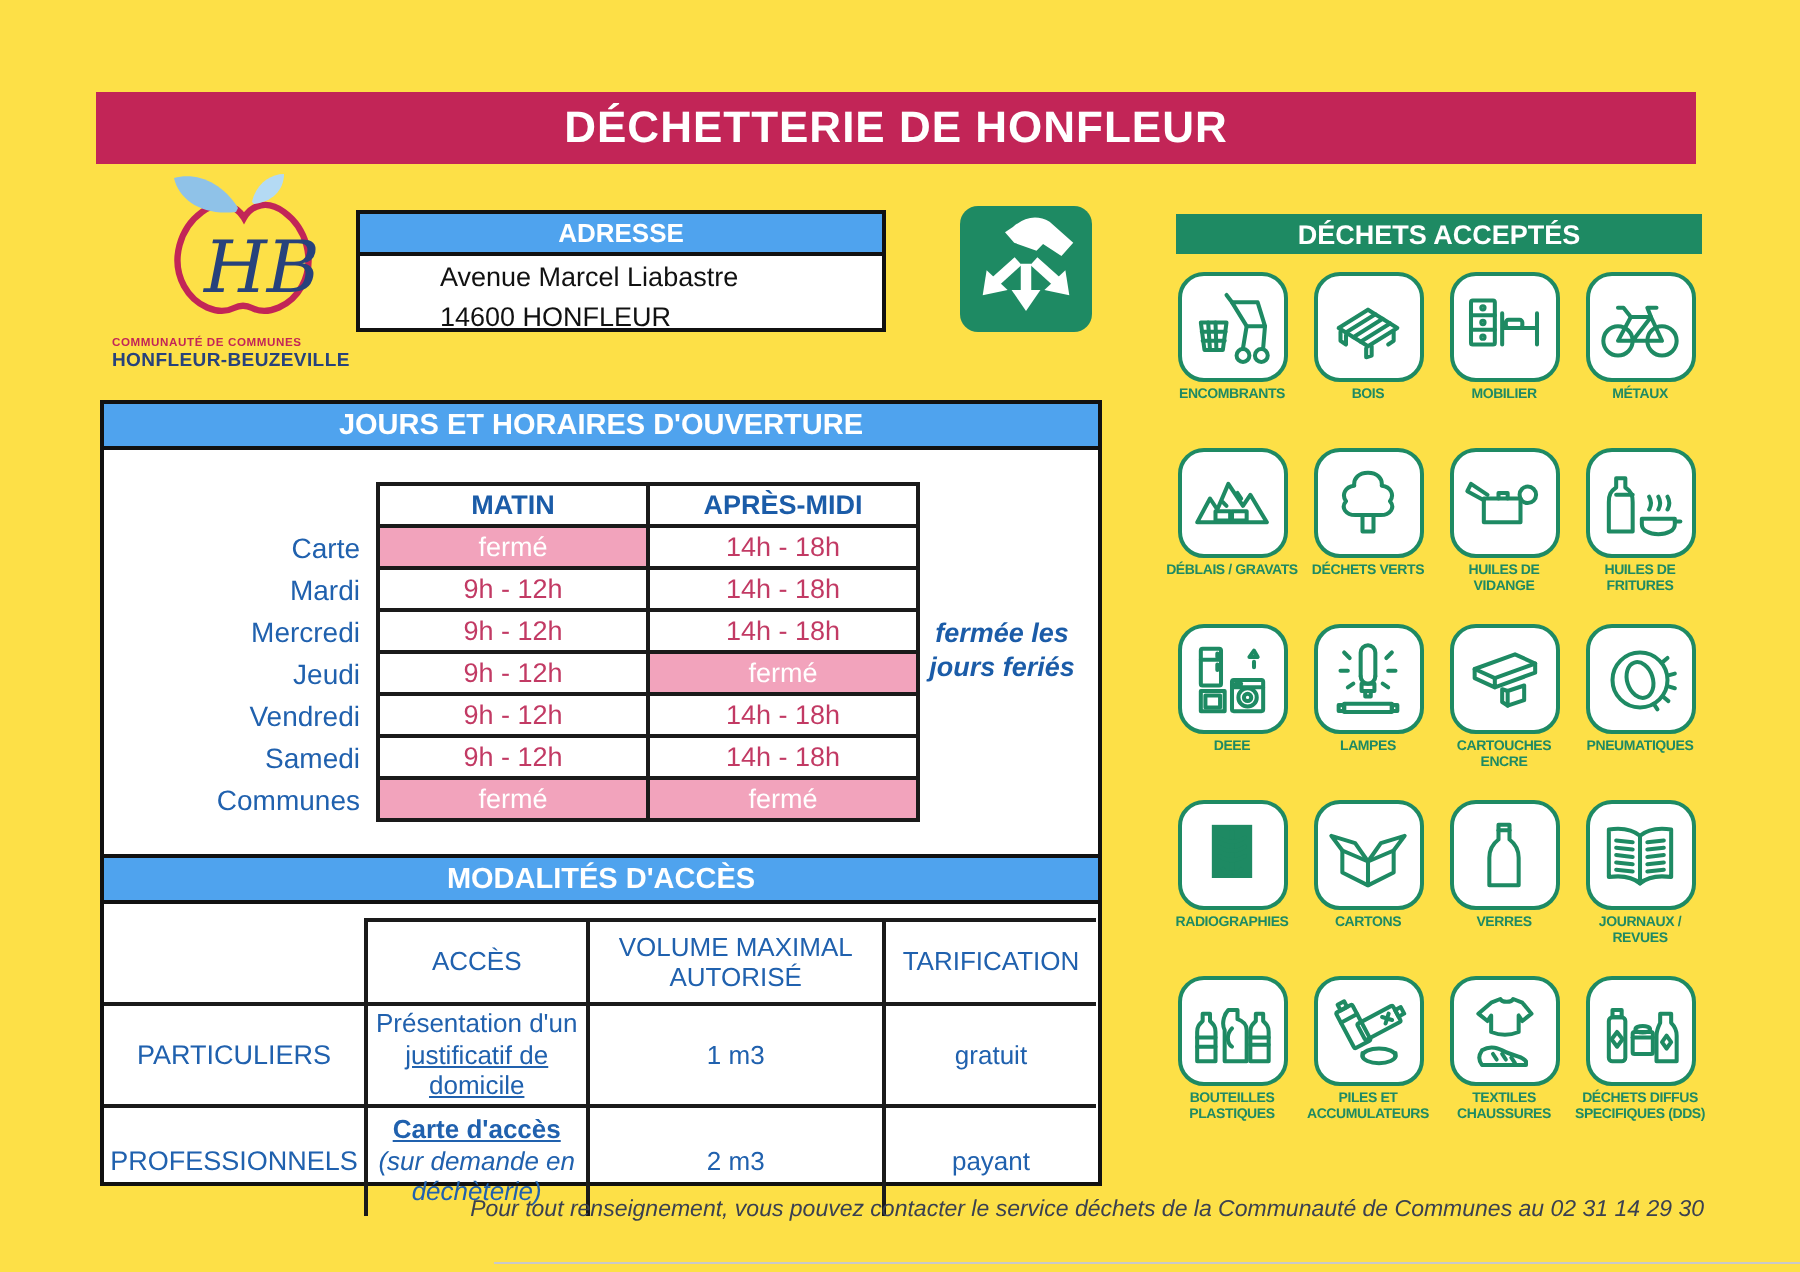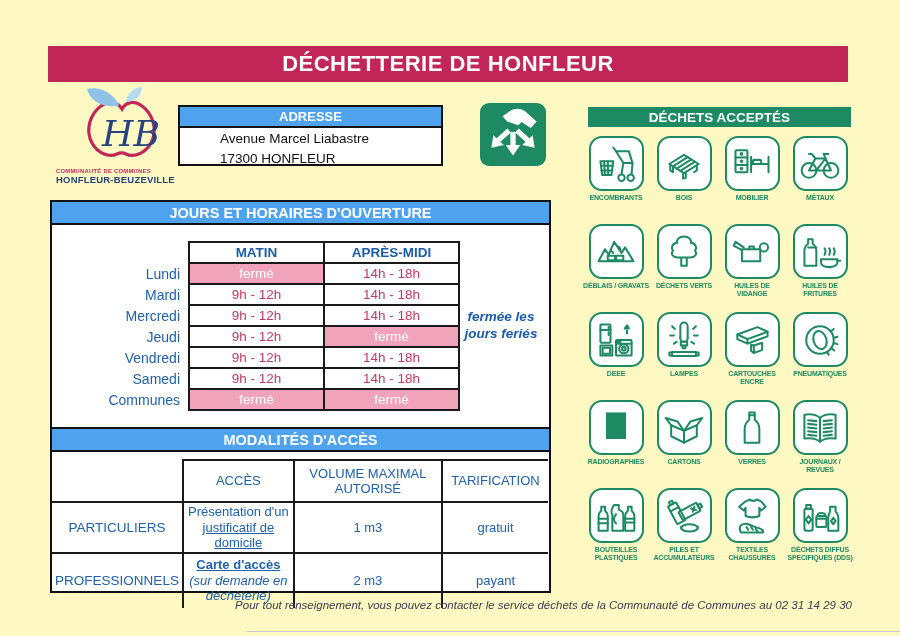--- a/index.html
+++ b/index.html
@@ -1,16 +1,16 @@
 <!DOCTYPE html>
 <html><head>
 <meta charset="utf-8">
 <style>
   html,body{margin:0;padding:0;background:#fff;}
-  #page{position:relative;width:900px;height:636px;background:#fef9c3;overflow:hidden;
+  #page{position:relative;width:900px;height:636px;background:#fde047;overflow:hidden;
         font-family:"Liberation Sans",sans-serif;}
 
   
   .banner{position:absolute;left:48px;top:46px;width:800px;height:36px;background:#C22557;
           color:#fff;font-weight:bold;font-size:22px;letter-spacing:.5px;
           display:flex;align-items:center;justify-content:center;}
 
   
   .logo{position:absolute;left:56px;top:84px;width:132px;height:106px;}
   .logo .org1{font-size:5.8px;color:#C22557;font-weight:bold;letter-spacing:.3px;margin-top:-2px;}
@@ -90,21 +90,21 @@
       <path d="M70,17 c2,-9 9,-14 16,-14 c0,8 -6,14 -15,15 z" fill="#B4DAF4"></path>
       <text x="46" y="62" font-family="'DejaVu Serif',serif" font-style="italic" font-size="36" fill="#27427C">HB</text>
     </svg>
     <div class="org1">COMMUNAUTÉ DE COMMUNES</div>
     <div class="org2">HONFLEUR-BEUZEVILLE</div>
   </div>
 
   <div class="adrbox">
     <div class="bluebar">ADRESSE</div>
     <div class="line">Avenue Marcel Liabastre</div>
-    <div class="line">17300 HONFLEUR</div>
+    <div class="line">14600 HONFLEUR</div>
   </div>
 
   <div class="triicon">
     <svg viewBox="0 0 48 48" width="66" height="63">
       <g stroke="#fff" stroke-width="4" fill="none">
         <path d="M24,22 v11"></path>
           <path d="M21,21 L11,30"></path>
           <path d="M27,21 L37,30"></path>
       </g>
       <g fill="#fff" stroke="none">
@@ -367,21 +367,21 @@
   <div id="hours-box" class="secbox">
     <div class="secbar">JOURS ET HORAIRES D'OUVERTURE</div>
     <table class="htable">
       <tbody>
           <tr>
         <td class="day"></td>
         <td class="hhead">MATIN</td>
         <td class="hhead">APRÈS-MIDI</td>
       </tr>
       <tr>
-            <td class="day">Lundi</td>
+            <td class="day">Carte</td>
           <td class="hcell closed">fermé</td>
           <td class="hcell">14h - 18h</td>
           </tr>
       <tr>
             <td class="day">Mardi</td>
           <td class="hcell">9h - 12h</td>
           <td class="hcell">14h - 18h</td>
           </tr>
       <tr>
             <td class="day">Mercredi</td>

